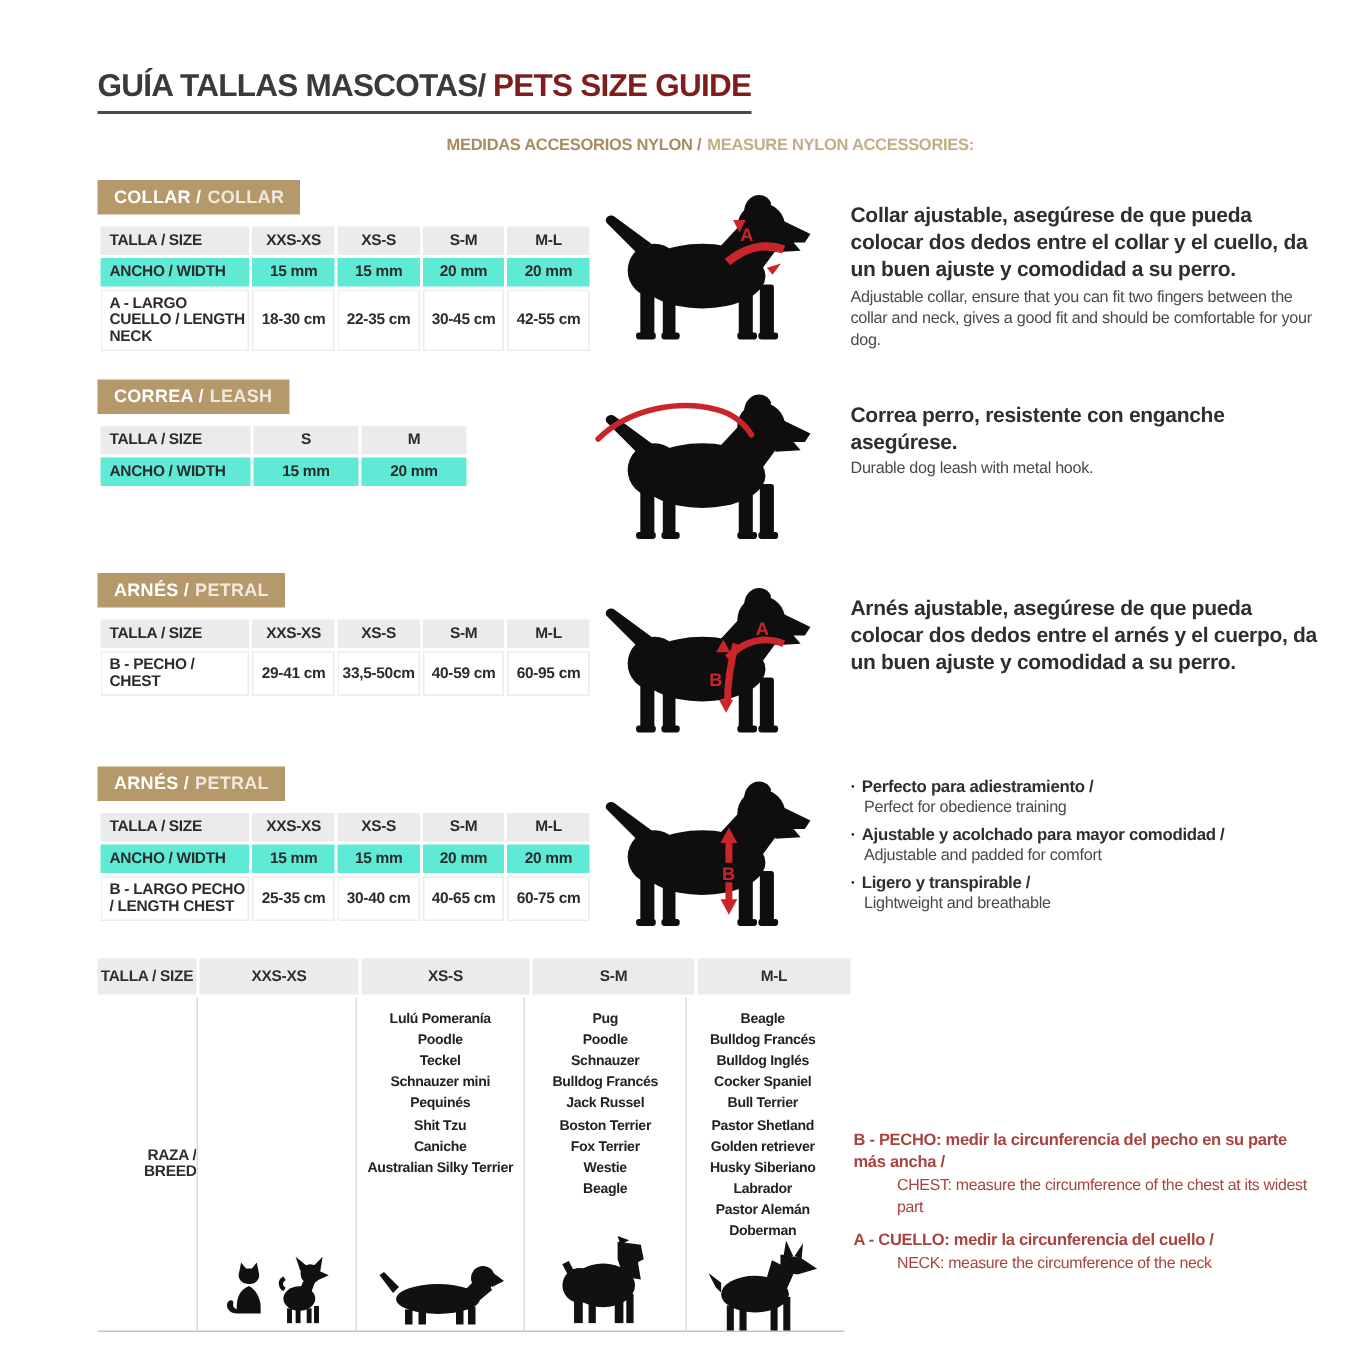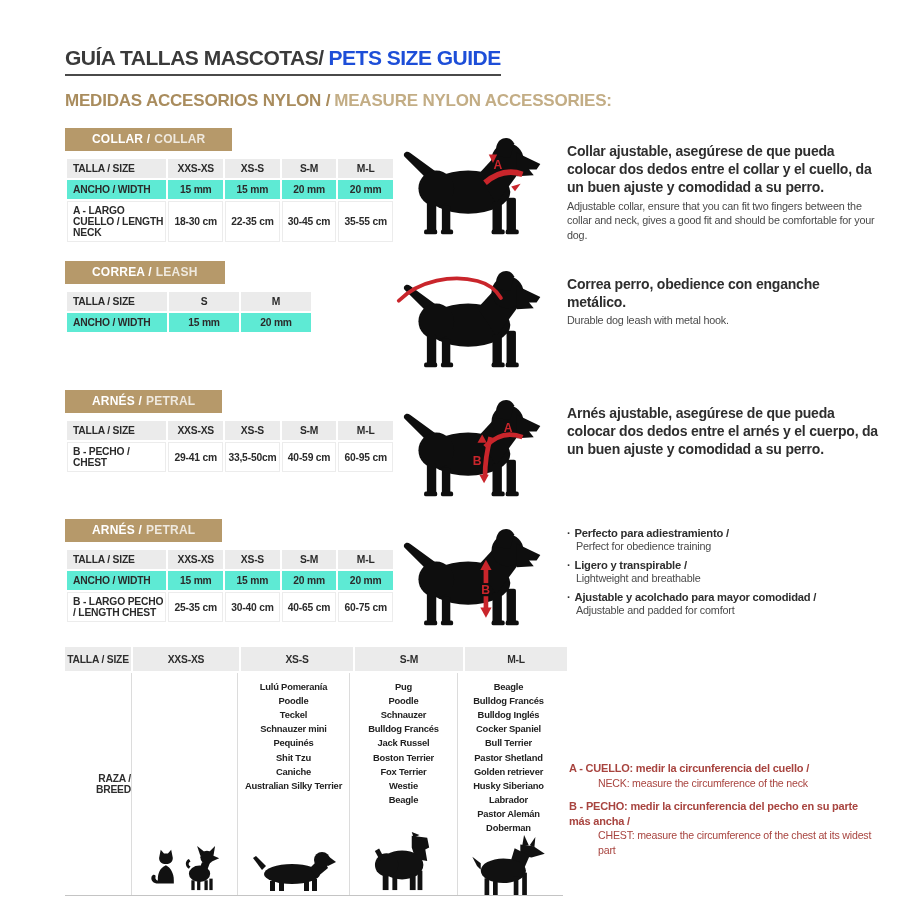--- a/index.html
+++ b/index.html
@@ -2,28 +2,28 @@
 <html><head>
 <meta charset="utf-8">
 <style>
   html,body{margin:0;padding:0;background:#fff;}
   .page{position:relative;width:900px;height:900px;background:#fff;box-sizing:border-box;
         padding:46px 18px 0 65px;font-family:"Liberation Sans",sans-serif;color:#2e2e2e;
         letter-spacing:-0.2px;overflow:hidden;}
   
   .title{display:inline-block;font-size:21px;font-weight:700;color:#3a3a3a;
          border-bottom:2px solid #4a4a4a;padding-bottom:4px;letter-spacing:-0.5px;}
-  .title .en{color:#1d4ed8;margin-left:5px;}
-  .subtitle{margin-top:15px;font-size:17px;font-weight:700;color:#a98c5d;}
+  .title .en{color:#7f1d1d;margin-left:5px;}
+  .subtitle{margin-top:15px;font-size:11px;font-weight:700;color:#a98c5d;text-align:center;}
   .subtitle .en{color:#c3ad85;margin-left:4px;}
   
   .section{display:flex;margin-top:17px;min-height:106px;}
   .sec-left{width:330px;flex:0 0 330px;}
   .badge{display:inline-block;background:#b6996a;color:#fff;font-weight:700;font-size:12px;
-         padding:4px 27px 5px;letter-spacing:0.2px;}
+         padding:4px 11px 5px;letter-spacing:0.2px;}
   .badge .b-en{color:rgba(255,255,255,0.78);margin-left:4px;}
   table.spec{border-collapse:separate;border-spacing:2px;margin-top:6px;table-layout:fixed;}
   .spec td{font-size:10.3px;font-weight:700;color:#2b2b2b;text-align:center;padding:4px 2px;}
   .spec td.lbl{text-align:left;padding-left:6px;}
   .spec tr.rh td{background:#ebebeb;}
   .spec tr.rm td{background:#5eead4;}
   .spec tr.rw td{background:#fff;box-shadow:inset 0 0 0 1px #ececec;}
   .sec-dog{width:172px;flex:0 0 172px;padding-top:4px;}
   .sec-text{flex:1;max-width:334px;padding-top:14px;}
   .des{margin:0;font-size:14px;font-weight:700;color:#2e2e2e;line-height:1.3;}
@@ -93,21 +93,21 @@
           <td>15 mm</td>
           <td>15 mm</td>
           <td>20 mm</td>
           <td>20 mm</td>
         </tr>
         <tr class="rw">
           <td class="lbl">A - LARGO CUELLO / LENGTH NECK</td>
           <td>18-30 cm</td>
           <td>22-35 cm</td>
           <td>30-45 cm</td>
-          <td>35-55 cm</td>
+          <td>42-55 cm</td>
         </tr>
       </tbody>
         </table>
     </div>
     <div class="sec-dog">
       <svg width="150" height="108" viewBox="0 0 160 115">
         <defs>
           <g id="dogBase" fill="#0e0e0e">
             <path d="M36,52 L10,26 C8,23 12,19 16,22 L46,44 Z"></path>
             <ellipse cx="78" cy="64" rx="45" ry="23"></ellipse>
@@ -165,21 +165,21 @@
       </tbody>
         </table>
     </div>
     <div class="sec-dog">
       <svg width="150" height="108" viewBox="0 0 160 115">
         <use href="#dogBase"></use>
         <path d="M4,38 C26,16 62,10 88,17 C100,20 108,27 113,35" fill="none" stroke="#c9252b" stroke-width="4" stroke-linecap="round"></path>
       </svg>
     </div>
     <div class="sec-text">
-      <p class="des">Correa perro, obedience con enganche metálico.</p>
+      <p class="des">Correa perro, resistente con enganche asegúrese.</p>
       <p class="den">Durable dog leash with metal hook.</p>
     </div>
   </div>
 
   
   <div class="section">
     <div class="sec-left">
       <div class="badge">
         <span class="b-es">ARNÉS /</span><span class="b-en">PETRAL</span>
       </div>
@@ -274,26 +274,26 @@
         <text x="92" y="76" class="svL">B</text>
       </svg>
     </div>
     <div class="sec-text" style="padding-top:8px;">
       <ul class="bullets">
         <li>
           <div class="es">Perfecto para adiestramiento /</div>
           <div class="en">Perfect for obedience training</div>
         </li>
         <li>
+          <div class="es">Ajustable y acolchado para mayor comodidad /</div>
+          <div class="en">Adjustable and padded for comfort</div>
+        </li>
+        <li>
           <div class="es">Ligero y transpirable /</div>
           <div class="en">Lightweight and breathable</div>
-        </li>
-        <li>
-          <div class="es">Ajustable y acolchado para mayor comodidad /</div>
-          <div class="en">Adjustable and padded for comfort</div>
         </li>
       </ul>
     </div>
   </div>
 
   
   <div class="bottom">
     <div class="breeds">
       <div class="breeds-head">
         <div>TALLA / SIZE</div>
@@ -404,28 +404,28 @@
               <rect x="47" y="44" width="5" height="23"></rect>
                 <rect x="56" y="40" width="5" height="27"></rect>
             </svg>
           </div>
         </div>
       </div>
     </div>
     <div class="notes">
       <div class="note">
         <div class="note-es">
+          <span>B - PECHO:</span>
+          <span>medir la circunferencia del pecho en su parte más ancha /</span>
+        </div>
+        <div class="note-en">CHEST: measure the circumference of the chest at its widest part</div>
+      </div>
+      <div class="note">
+        <div class="note-es">
           <span>A - CUELLO:</span>
           <span>medir la circunferencia del cuello /</span>
         </div>
         <div class="note-en">NECK: measure the circumference of the neck</div>
       </div>
-      <div class="note">
-        <div class="note-es">
-          <span>B - PECHO:</span>
-          <span>medir la circunferencia del pecho en su parte más ancha /</span>
-        </div>
-        <div class="note-en">CHEST: measure the circumference of the chest at its widest part</div>
-      </div>
     </div>
   </div>
 
 </div>
 
 </body></html>

